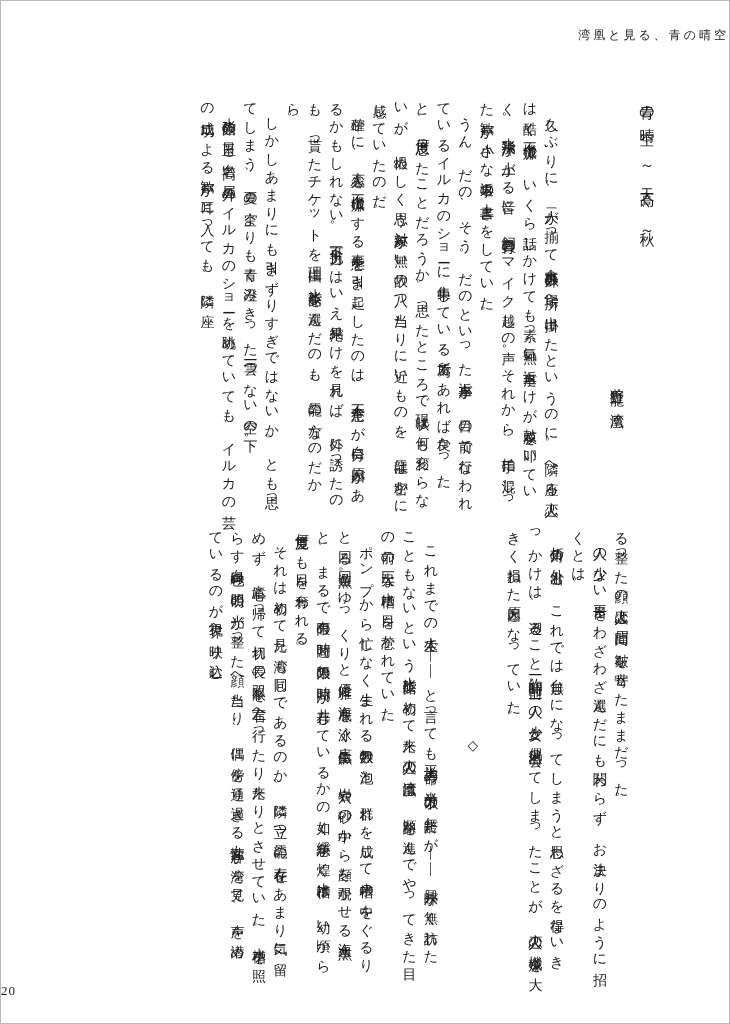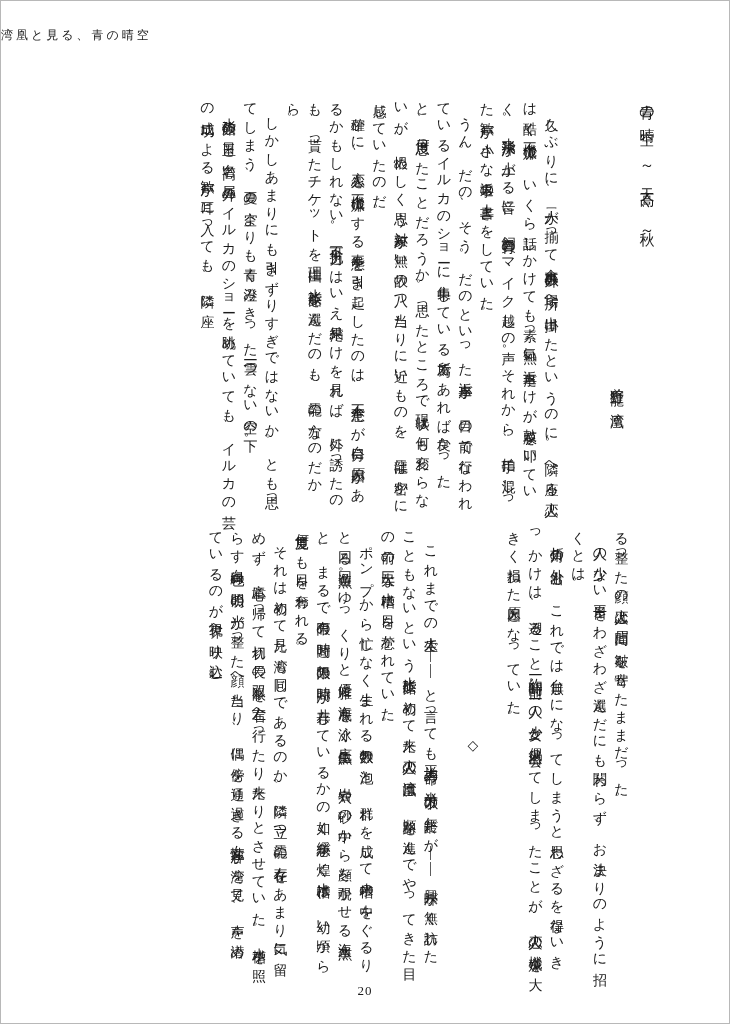--- a/index.html
+++ b/index.html
@@ -16,21 +16,21 @@
     border: 1px solid #b8b8b8;
     font-family: "Liberation Serif", "DejaVu Serif", serif;
     color: #1b1b1b;
     overflow: hidden;
   }
   .running-head {
     position: absolute;
     top: 26px;
     left: 0;
     width: 100%;
-    text-align: left;
+    text-align: right;
     font-size: 12px;
     letter-spacing: 3px;
   }
   .v-block {
     position: absolute;
     writing-mode: vertical-rl;
     text-orientation: mixed;
   }
   .v-block.upper {
     top: 92px;
@@ -61,21 +61,21 @@
   p.divider-col {
     text-align: center;
     margin-left: 20px;
     margin-right: 20px;
   }
   .page-number {
     position: absolute;
     bottom: 24px;
     left: 0;
     width: 100%;
-    text-align: center;
+    text-align: left;
     font-size: 13px;
     letter-spacing: 1px;
   }
 </style>
 </head>
 <body>
 
 <div class="page">
 
   <div class="running-head">湾凰と見る、青の晴空</div>

